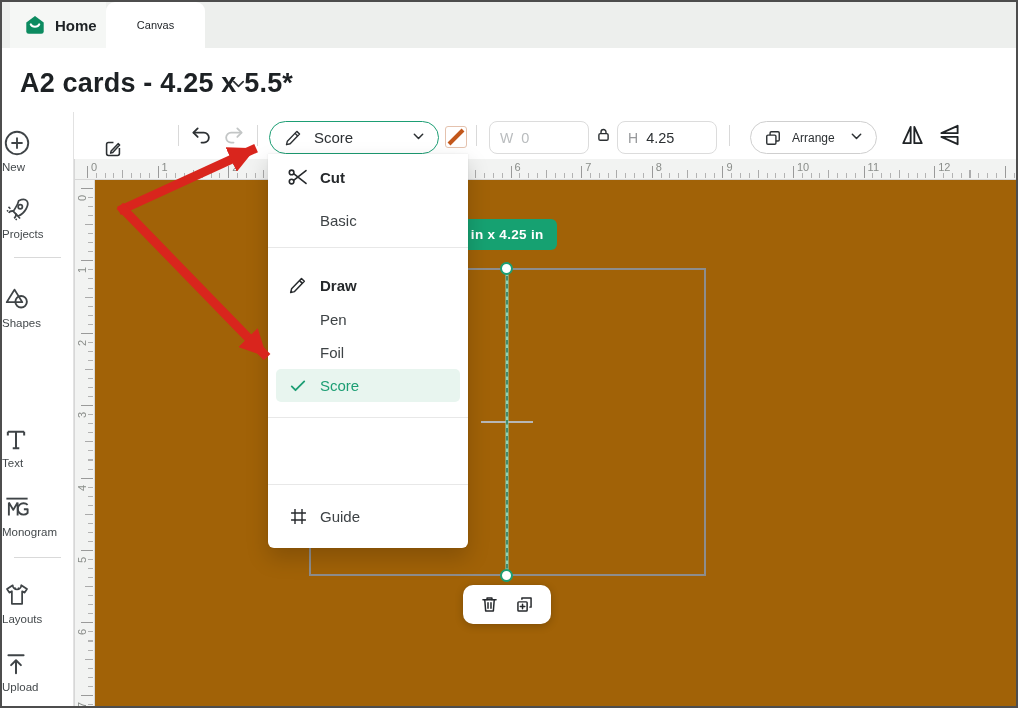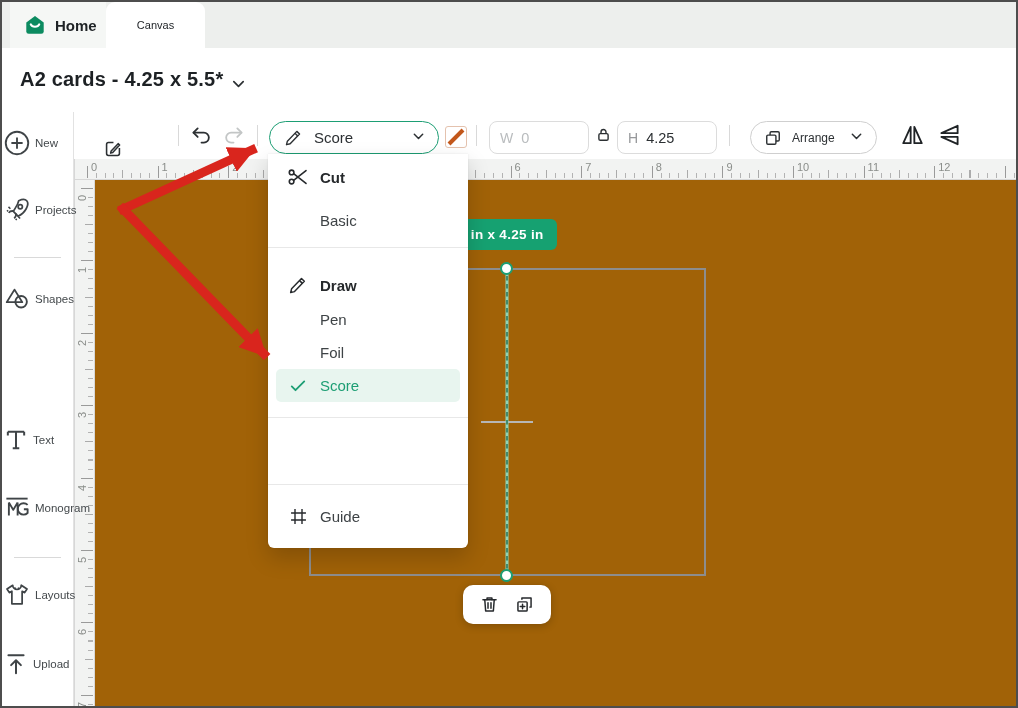--- a/index.html
+++ b/index.html
@@ -9,21 +9,21 @@
 
   
   .tabbar { position:absolute; left:0; top:0; width:100%; height:46px; background:#edefed; }
   .tab-home { position:absolute; left:8px; top:0; width:96px; height:46px; background:#f5f7f5; display:flex; align-items:center; gap:9px; padding-left:14px; cursor:pointer; }
   .tab-home .lbl { font-size:15px; font-weight:700; color:#1f2326; }
   .tab-canvas { position:absolute; left:104px; top:0; width:99px; height:46px; background:#fff; border-radius:9px 9px 0 0; display:flex; align-items:center; justify-content:center; cursor:pointer; }
   .tab-canvas .lbl { font-size:11px; color:#22262a; }
 
   
   .titlebar { position:absolute; left:0; top:46px; width:100%; height:64px; background:#fff; }
-  .proj-title { position:absolute; left:18px; top:20px; font-size:20px; font-weight:600; color:#1d2124; letter-spacing:.2px; }
+  .proj-title { position:absolute; left:18px; top:20px; font-size:27px; font-weight:600; color:#1d2124; letter-spacing:.2px; }
   .title-chev { position:absolute; left:228px; top:28px; }
 
   
   .toolbar { position:absolute; left:72px; top:110px; width:946px; height:47px; background:#fff; }
   .tb-abs { position:absolute; display:flex; align-items:center; }
   .vsep { position:absolute; top:13px; width:1px; height:21px; background:#d9d9d9; }
   .edit-btn { left:28px; top:12px; gap:8px; cursor:pointer; }
   .edit-btn .lbl { font-size:15px; color:#2c3033;margin-top:32px; }
   .icon-btn { cursor:pointer; }
   .select-pill { position:absolute; display:flex; align-items:center; height:33px; border-radius:17px; background:#fff; cursor:pointer; }
@@ -52,21 +52,21 @@
   .hnum { position:absolute; top:2px; font-size:11px; color:#8a8d8a; }
   .vruler { position:absolute; left:72px; top:178px; width:21px; height:528px; background:#f2f3f2; border-right:1px solid #d7d7d7; border-left:1px solid #d7d7d7; z-index:1; }
   .vruler .minor,.vruler .half,.vruler .inch { position:absolute; top:8px; bottom:0; right:1px; }
   .vruler .minor { width:5px;  background:repeating-linear-gradient(to bottom,#b3b3b3 0 1px,transparent 1px 9.05px); }
   .vruler .half  { width:8px;  background:repeating-linear-gradient(to bottom,#ababab 0 1px,transparent 1px 36.2px); }
   .vruler .inch  { width:12px; background:repeating-linear-gradient(to bottom,#9a9a9a 0 1px,transparent 1px 72.4px); }
   .vnum { position:absolute; left:0px; width:13px; font-size:11px; color:#8a8d8a; transform:rotate(-90deg); text-align:center; }
 
   
   .sidebar { position:absolute; left:0; top:110px; width:72px; height:598px; background:#fff; border-right:1px solid #e2e2e2; z-index:2; }
-  .side-item { position:absolute; left:0; width:71px; display:flex; flex-direction:row; align-items:center; gap:3px; cursor:pointer; color:#3f4447; }
+  .side-item { position:absolute; left:0; width:71px; display:flex; flex-direction:column; gap:3px; cursor:pointer; color:#3f4447; }
   .side-item .lbl { font-size:11.5px; color:#44494c; }
   .side-sep { position:absolute; left:12px; width:47px; height:1px; background:#d9d9d9; }
   .card-rect { position:absolute; left:307px; top:266px; width:397px; height:308px; border:2px solid #8d8d8d; z-index:1; }
   .mid-marker { position:absolute; left:479px; top:419px; width:52px; height:2px; background:#b7b7b7; z-index:1; }
   .score-line-svg { position:absolute; left:497px; top:260px; z-index:1; }
   .handle { position:absolute; width:13px; height:13px; border:2px solid #1d9e74; border-radius:50%; background:#fff; z-index:2; cursor:pointer; }
   .handle.top { left:498px; top:260px; } .handle.bottom { left:498px; top:567px; }
   .sel-badge { position:absolute; left:444px; top:217px; height:31px; display:flex; align-items:center; padding:0 13px; background:#16a171; border-radius:6px; color:#fff; font-size:13.5px; font-weight:700; letter-spacing:.3px; z-index:3; }
   .float-pill { position:absolute; left:461px; top:583px; width:88px; height:39px; background:#fff; border-radius:10px; box-shadow:0 2px 8px rgba(0,0,0,.20), 0 0 1px rgba(0,0,0,.12); display:flex; align-items:center; justify-content:center; gap:14px; z-index:4; }
   .float-pill .icon-btn { display:flex; }

